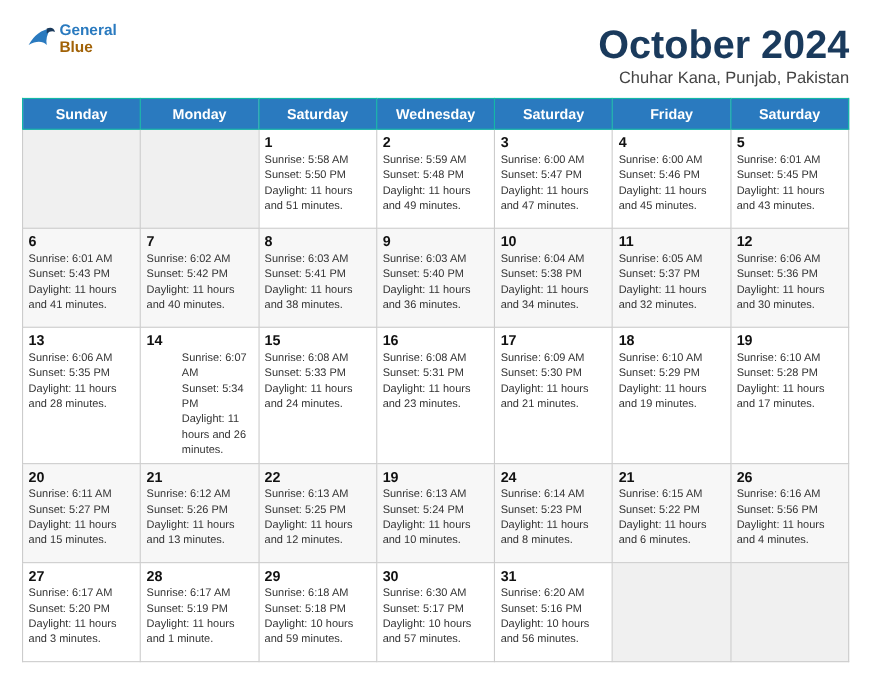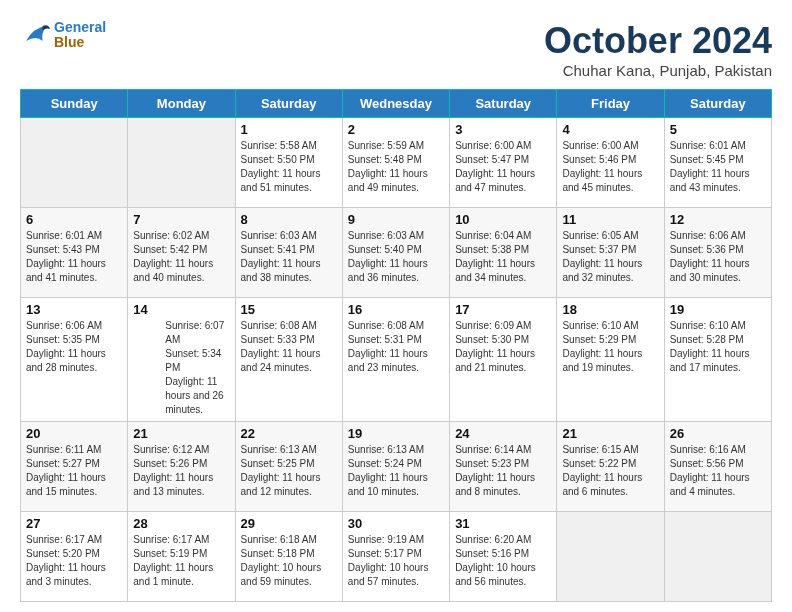--- a/index.html
+++ b/index.html
@@ -300,21 +300,21 @@
 Daylight: 11 hours and 1 minute.</div>
         </td>
         <td>
           <div class="day-number">29</div>
           <div class="day-info" style="white-space: pre-line;">Sunrise: 6:18 AM
 Sunset: 5:18 PM
 Daylight: 10 hours and 59 minutes.</div>
         </td>
         <td>
           <div class="day-number">30</div>
-          <div class="day-info" style="white-space: pre-line;">Sunrise: 9:19 AM
+          <div class="day-info" style="white-space: pre-line;">Sunrise: 6:30 AM
 Sunset: 5:17 PM
 Daylight: 10 hours and 57 minutes.</div>
         </td>
         <td>
           <div class="day-number">31</div>
           <div class="day-info" style="white-space: pre-line;">Sunrise: 6:20 AM
 Sunset: 5:16 PM
 Daylight: 10 hours and 56 minutes.</div>
         </td>
         <td class="empty-cell"></td>

